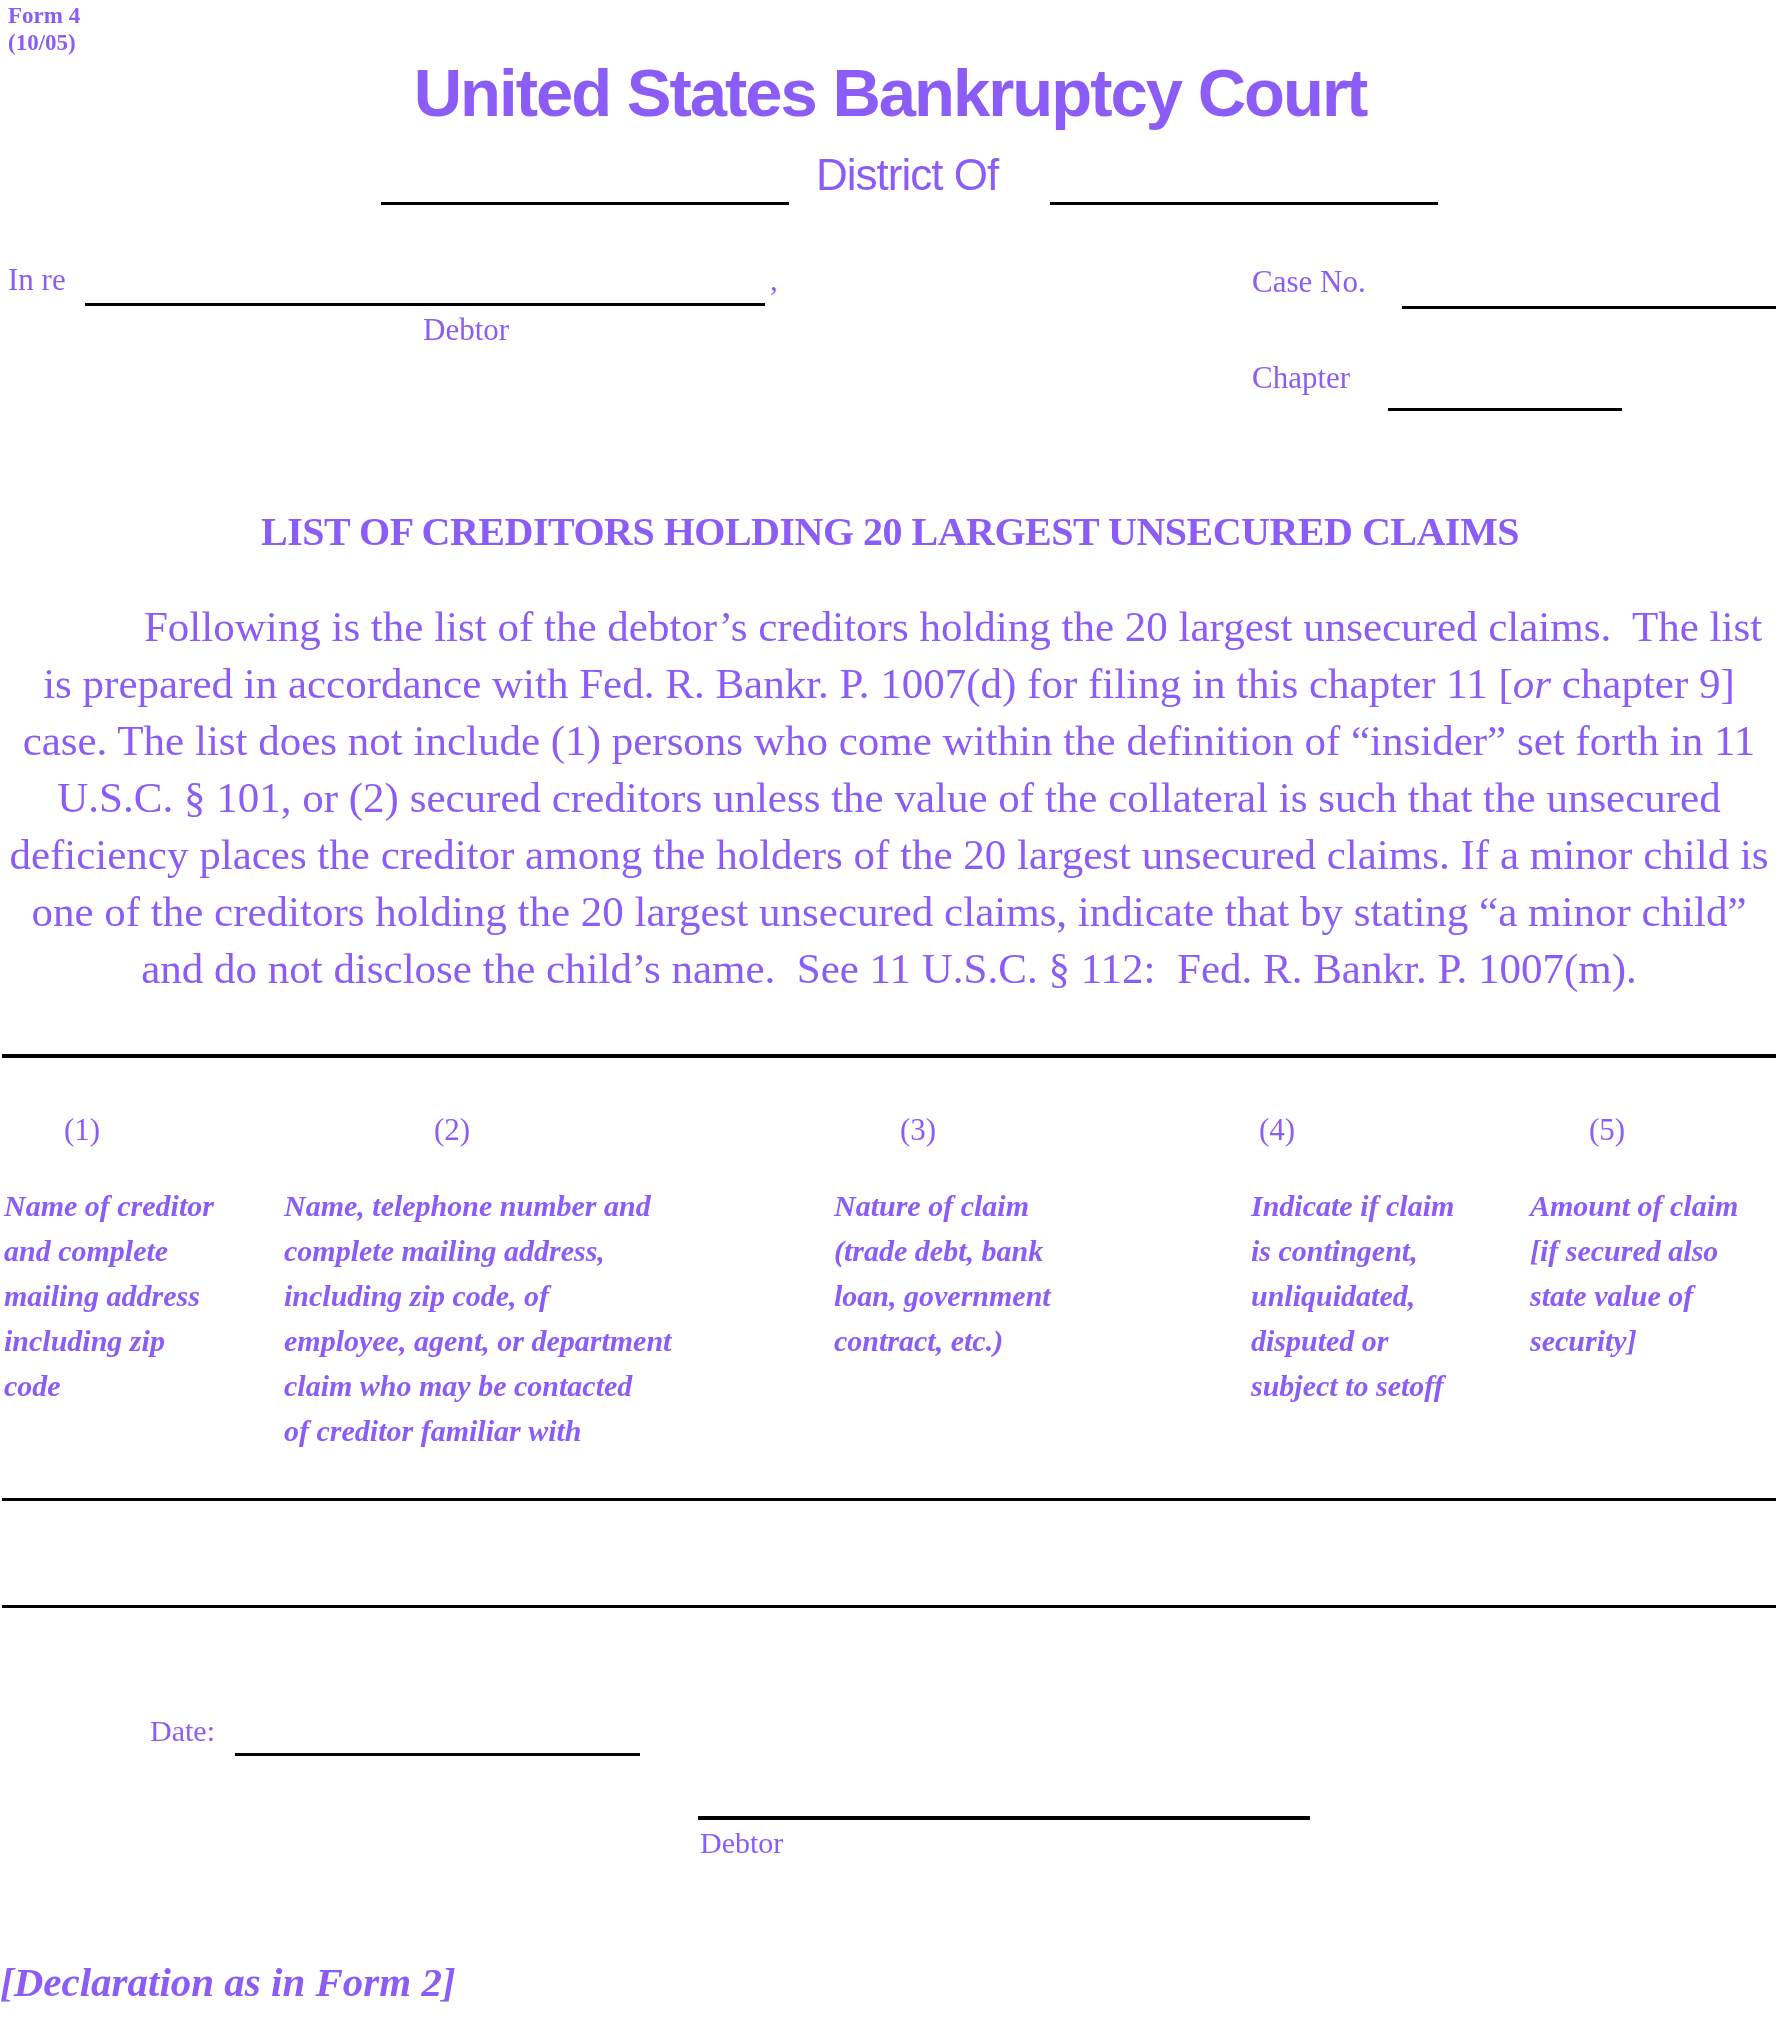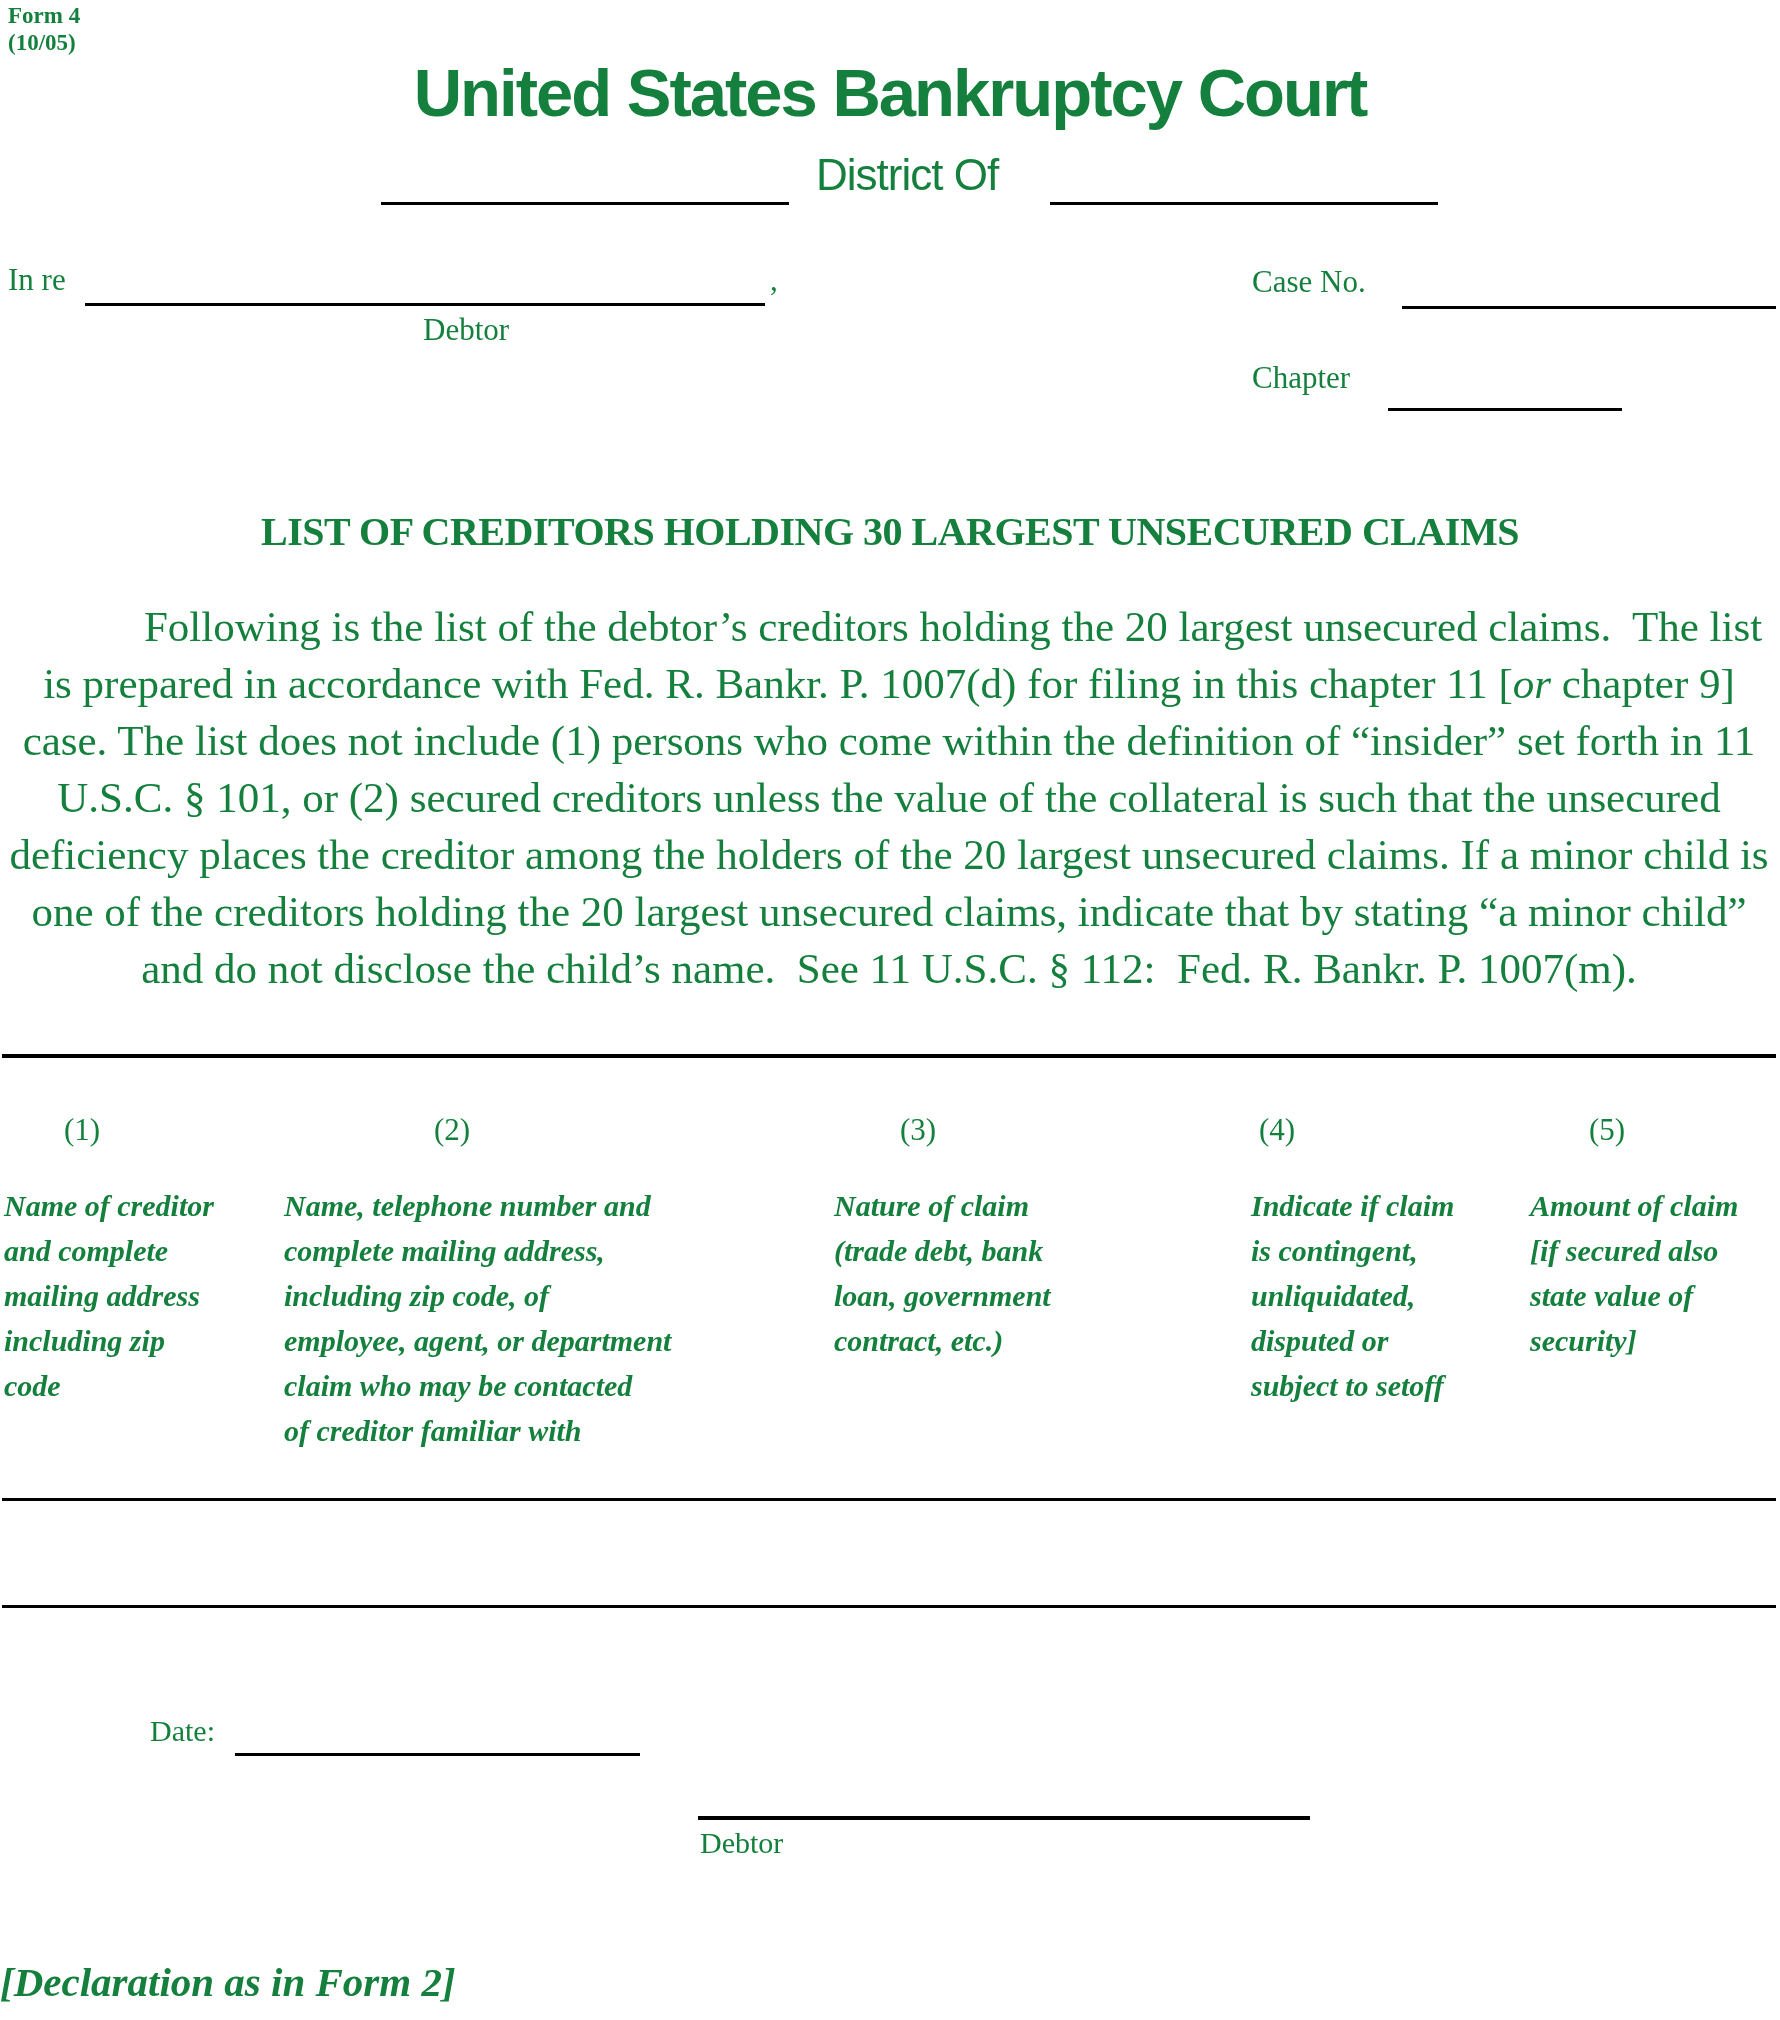--- a/index.html
+++ b/index.html
@@ -2,21 +2,21 @@
 <html><head>
 <meta charset="utf-8">
 <style>
   html, body { margin: 0; padding: 0; background: #e8e8e8; }
   .page {
     position: relative;
     width: 1780px;
     height: 2020px;
     margin: 0 auto;
     background: #ffffff;
-    color: #15803d;
+    color: #8b5cf6;
     font-family: "Liberation Serif", "DejaVu Serif", serif;
     overflow: hidden;
   }
   .abs { position: absolute; }
 
   
   .form-id {
     left: 8px; top: 2px;
     font-size: 23px; font-weight: bold; line-height: 27px;
   }
@@ -94,21 +94,21 @@
   <div class="abs caption-text" style="left:8px; top:262px;">In re</div>
   <div class="abs blank" style="left:85px; top:303px; width:680px;"></div>
   <div class="abs caption-text" style="left:770px; top:262px;">,</div>
   <div class="abs caption-text" style="left:423px; top:312px;">Debtor</div>
 
   <div class="abs caption-text" style="left:1252px; top:264px;text-align:right;">Case No.</div>
   <div class="abs blank" style="left:1402px; top:306px; width:374px;"></div>
   <div class="abs caption-text" style="left:1252px; top:360px;">Chapter</div>
   <div class="abs blank" style="left:1388px; top:408px; width:234px;"></div>
 
-  <div class="abs main-heading">LIST OF CREDITORS HOLDING 30 LARGEST UNSECURED CLAIMS</div>
+  <div class="abs main-heading">LIST OF CREDITORS HOLDING 20 LARGEST UNSECURED CLAIMS</div>
 
   <p class="abs intro" style="margin:0;"><span>Following is the list of the debtor’s creditors holding the 20 largest unsecured claims.  The list is prepared in accordance with Fed. R. Bankr. P. 1007(d) for filing in this chapter 11 [</span><span class="it">or</span><span> chapter 9] case. The list does not include (1) persons who come within the definition of “insider” set forth in 11 U.S.C. § 101, or (2) secured creditors unless the value of the collateral is such that the unsecured deficiency places the creditor among the holders of the 20 largest unsecured claims. If a minor child is one of the creditors holding the 20 largest unsecured claims, indicate that by stating “a minor child” and do not disclose the child’s name.  See 11 U.S.C. § 112:  Fed. R. Bankr. P. 1007(m).</span></p>
 
   <div class="abs rule" style="left:2px; top:1054px; width:1774px; height:4px;"></div>
 
   <div class="abs col-num" style="left:64px;">(1)</div>
   <div class="abs col-num" style="left:434px;">(2)</div>
   <div class="abs col-num" style="left:900px;">(3)</div>
   <div class="abs col-num" style="left:1259px;">(4)</div>
   <div class="abs col-num" style="left:1589px;">(5)</div>

